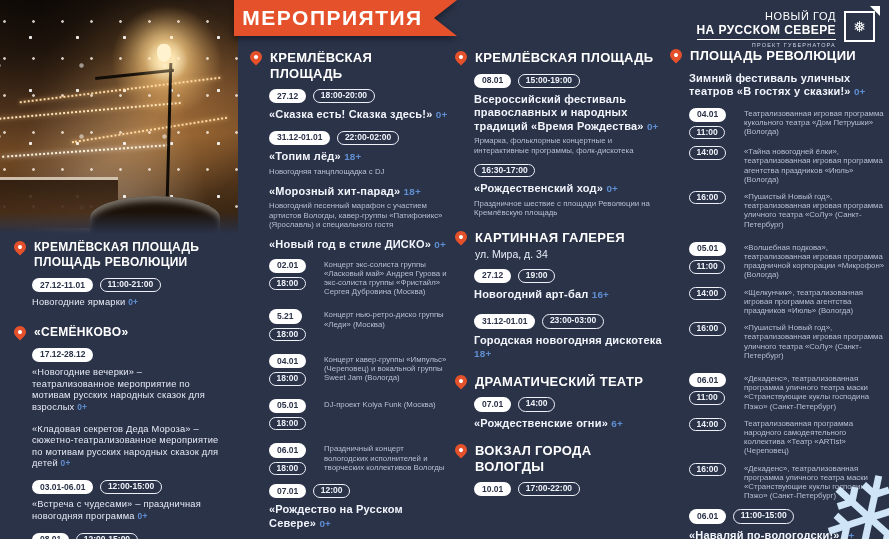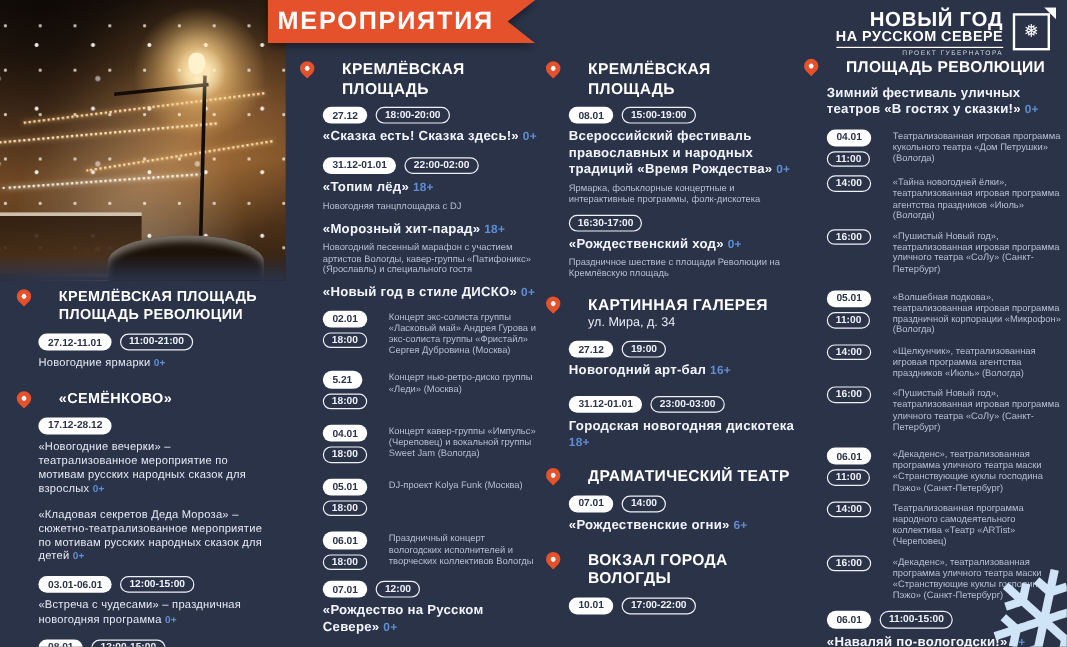--- a/index.html
+++ b/index.html
@@ -40,49 +40,49 @@
   .lamp-post{position:absolute;left:70%;top:27%;width:3px;height:75%;background:#120c07;transform:rotate(1.5deg)}
   .lamp-arm{position:absolute;left:40%;top:31%;width:33%;height:3px;background:#120c07;transform:rotate(-6deg)}
   .lamp-head{position:absolute;left:66%;top:19%;width:14px;height:18px;background:#fff3cf;
     border-radius:45% 45% 55% 55%;box-shadow:0 0 24px 11px rgba(255,225,160,.85)}
   .hut{position:absolute;left:0;bottom:6px;width:118px;height:48px;opacity:.9;
     background:linear-gradient(180deg,#2e1d10,#52351b);border-top:3px solid #d9cbb9}
   .bush{position:absolute;left:38%;bottom:-6px;width:130px;height:44px;background:#1c1209;
     border-radius:50% 50% 0 0;box-shadow:inset 0 5px 6px rgba(240,235,225,.45)}
 
   
-  .banner-wrap{position:absolute;left:223px;top:0;filter:drop-shadow(0 3px 3px rgba(0,0,0,.4))}
+  .banner-wrap{position:absolute;left:234px;top:0;filter:drop-shadow(0 3px 3px rgba(0,0,0,.4))}
   .banner{
     width:223px;height:36px;background:#e5512b;color:#fff;
     display:flex;align-items:center;justify-content:center;
     font-size:21px;font-weight:bold;letter-spacing:1.5px;padding-right:26px;box-sizing:border-box;
     clip-path:polygon(0 0,100% 0,calc(100% - 23px) 50%,100% 100%,0 100%);
   }
 
   
   .logo{position:absolute;top:10px;right:14px;display:flex;gap:8px;align-items:flex-start;color:#fff}
   .logo-text{text-align:right}
-  .logo-l1{font-size:17px;font-weight:bold;letter-spacing:.6px;line-height:13px}
+  .logo-l1{font-size:11px;font-weight:normal;letter-spacing:.6px;line-height:13px}
   .logo-l2{font-size:12px;font-weight:bold;letter-spacing:.4px;line-height:14px}
   .logo-rule{border-top:1.5px solid #fff;margin:2px 0 2px}
   .logo-sub{font-size:5.5px;letter-spacing:1.2px;color:#cdd5e6}
   .logo-box{width:27px;height:27px;border:2px solid #fff;display:flex;align-items:center;justify-content:center;position:relative;margin-top:1px}
   .logo-box .flake{font-size:15px;line-height:1;color:#fff}
   .logo-corner{position:absolute;top:-7px;right:-7px;width:10px;height:10px;background:#fff;
     clip-path:polygon(0 0,100% 0,100% 100%)}
 
   
   .col{position:absolute;color:#fff}
   #left-panel{left:0;top:240px;width:238px;padding:0 14px;box-sizing:border-box}
   #col-b{left:250px;top:50px;width:198px}
   #col-c{left:455px;top:50px;width:207px}
   #col-d{left:670px;top:48px;width:215px}
 
   .venue{margin-bottom:13px}
-  .venue-head{display:flex;gap:23px;align-items:flex-start;margin-bottom:8px}
+  .venue-head{display:flex;gap:8px;align-items:flex-start;margin-bottom:8px}
   .pin{flex:0 0 auto;width:12px;height:12px;background:#e5512b;border-radius:50% 50% 50% 0;
     transform:rotate(-45deg);position:relative;margin-top:1px}
   .pin::after{content:"";position:absolute;width:4px;height:4px;background:#fff;border-radius:50%;top:4px;left:4px}
   .vname{font-weight:bold;font-size:13px;line-height:15.5px;letter-spacing:.3px;color:#fff;text-transform:uppercase}
   .vaddr{font-size:10.5px;line-height:13px;color:#e8ecf6;margin-top:2px}
 
   .item{margin:0 0 9px 19px}
   .badges{display:flex;gap:7px;flex-wrap:wrap;margin:0 0 5px}
   .badge{border-radius:9px;font-size:8.5px;font-weight:bold;padding:2.5px 8px;line-height:1.1;white-space:nowrap}
   .badge.filled{background:#fff;color:#2b3349}

